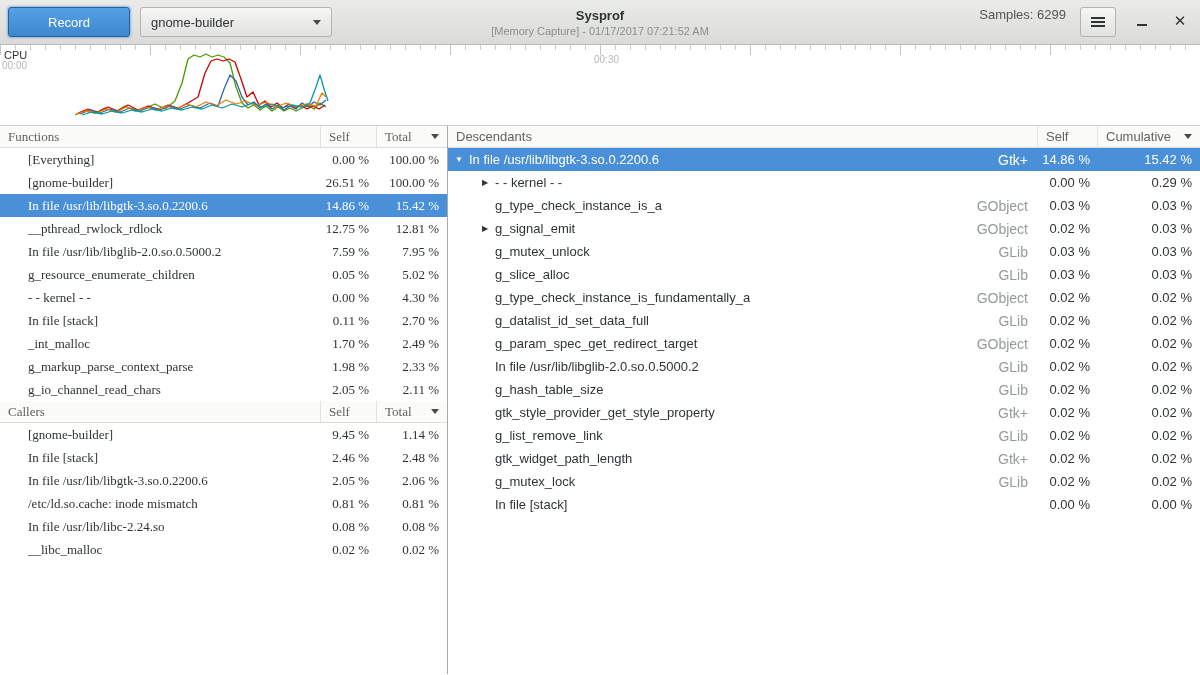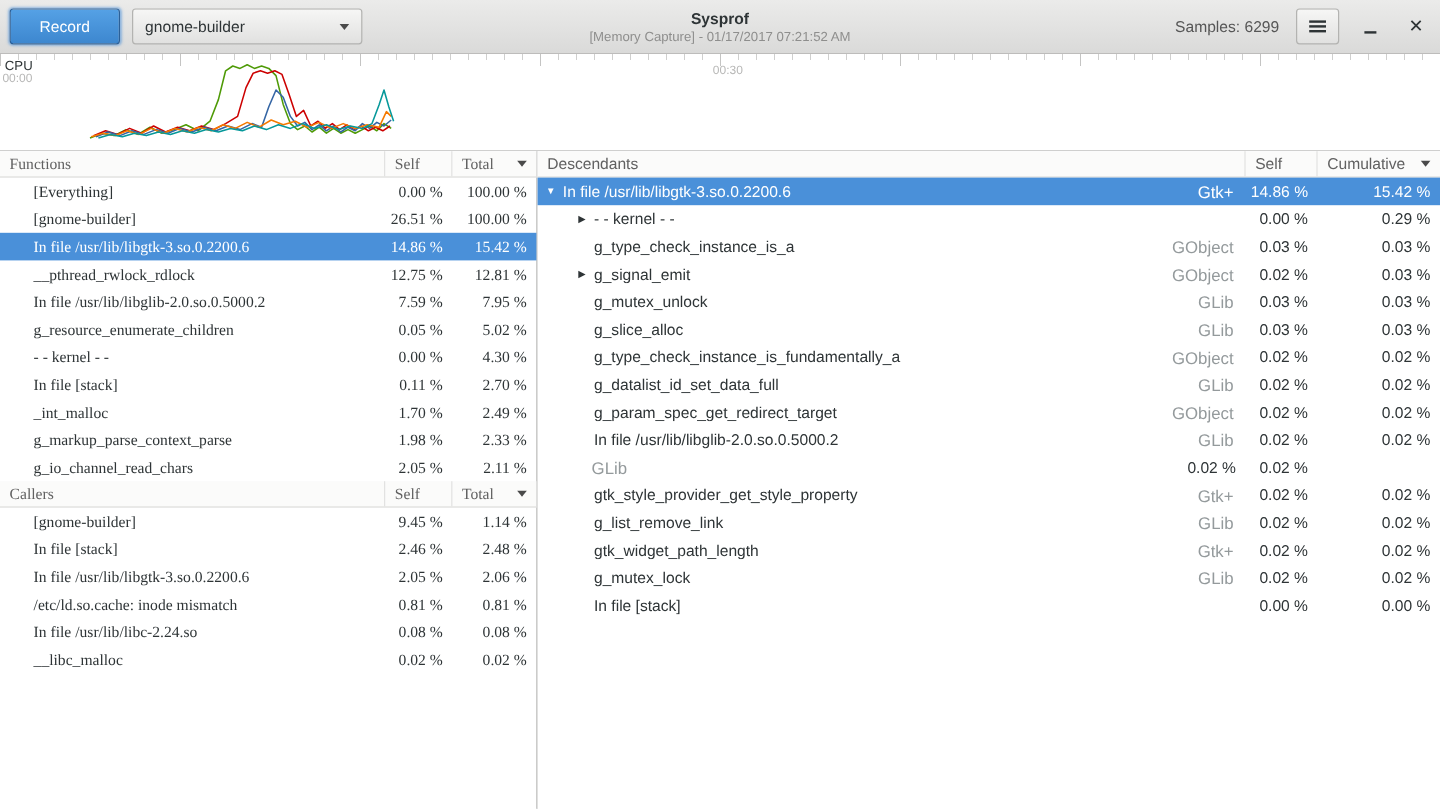--- a/index.html
+++ b/index.html
@@ -3,34 +3,34 @@
 <meta charset="utf-8">
 <style>
   * { margin:0; padding:0; box-sizing:border-box; }
   html,body { width:1200px; height:675px; overflow:hidden; background:#fff;
     font-family:"Liberation Sans", sans-serif; color:#2e3436; }
 
   
   .headerbar { height:45px; background:linear-gradient(#ebebea,#dadad9);
     border-bottom:1px solid #bdbcbb; display:flex; align-items:center;
     padding:0 8px; position:relative; }
-  .record-btn { height:30px; padding:0 24px; font-size:13px; color:#fff;
+  .record-btn { height:30px; padding:0 39px; font-size:13px; color:#fff;
     background:linear-gradient(#55a1e5,#3d87cf); border:1px solid #2a6099;
     border-radius:3px; box-shadow:0 0 2px 1px rgba(74,144,217,.55); cursor:pointer;
     font-family:"Liberation Sans",sans-serif; }
   .combo { margin-left:10px; height:30px; width:192px; font-size:13px;
     background:linear-gradient(#f6f6f5,#e1e1e0); border:1px solid #b3b3b1;
     border-radius:3px; display:flex; align-items:center; justify-content:space-between;
     padding:0 10px; cursor:pointer; }
   .arrow-down { width:0; height:0; border-left:4px solid transparent;
     border-right:4px solid transparent; border-top:5px solid #4a4a4a; }
   .title-block { position:absolute; left:300px; right:300px; text-align:center; }
   .title { font-size:13px; font-weight:bold; color:#2e3436; }
   .subtitle { font-size:11px; color:#8e8e8d; margin-top:2px; }
-  .header-right { margin-left:auto; display:flex; align-items:center; gap:14px; z-index:1; }
+  .header-right { margin-left:auto; display:flex; align-items:flex-start; gap:14px; z-index:1; }
   .samples { font-size:13px; color:#565656; }
   .menu-btn { width:36px; height:30px; background:linear-gradient(#f6f6f5,#e1e1e0);
     border:1px solid #b3b3b1; border-radius:3px; display:flex; align-items:center;
     justify-content:center; cursor:pointer; }
   .hamburger { width:14px; height:2px; background:#2e3436;
     box-shadow:0 -4px 0 #2e3436, 0 4px 0 #2e3436; }
   .win-btn { width:24px; height:26px; border:none; background:transparent;
     display:flex; align-items:center; justify-content:center; cursor:pointer;
     font-size:14px; color:#2e3436; }
   .min-glyph { width:10px; height:2px; background:#2e3436; margin-top:10px; }
@@ -329,20 +329,21 @@
       <div class="trow r ind">
         <span class="expander"></span>
         <span class="cell name">In file /usr/lib/libglib-2.0.so.0.5000.2</span>
         <span class="badge">GLib</span>
         <span class="cell num">0.02 %</span>
         <span class="cell num">0.02 %</span>
       </div>
 
       <div class="trow r ind">
         <span class="expander"></span>
+        <span class="cell name">g_hash_table_size</span>
         <span class="badge">GLib</span>
         <span class="cell num">0.02 %</span>
         <span class="cell num">0.02 %</span>
       </div>
 
       <div class="trow r ind">
         <span class="expander"></span>
         <span class="cell name">gtk_style_provider_get_style_property</span>
         <span class="badge">Gtk+</span>
         <span class="cell num">0.02 %</span>

